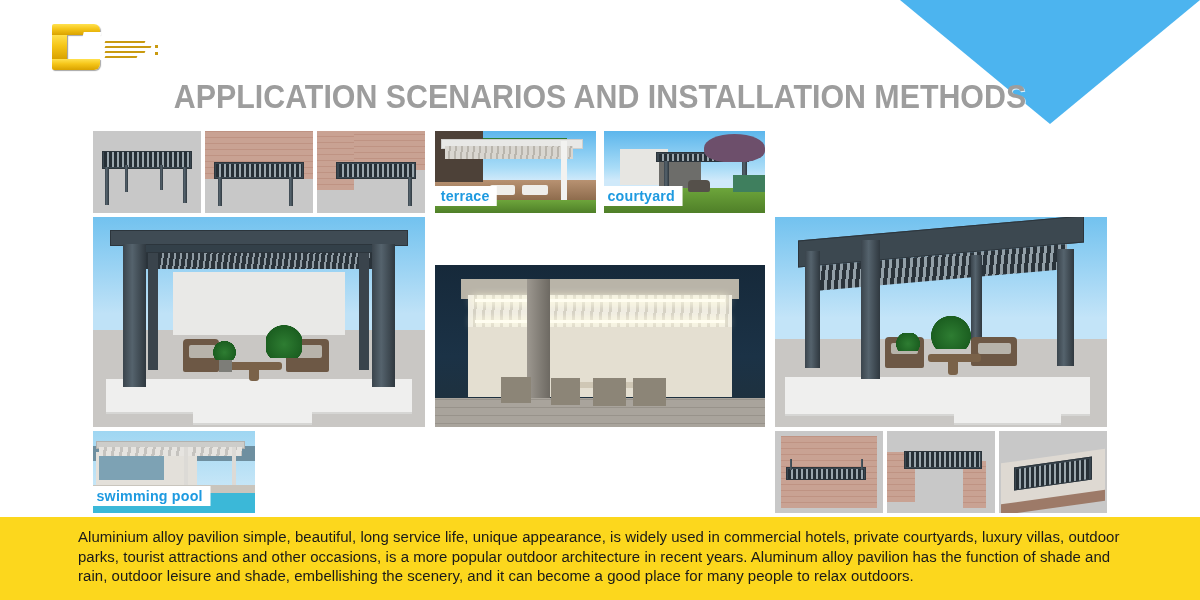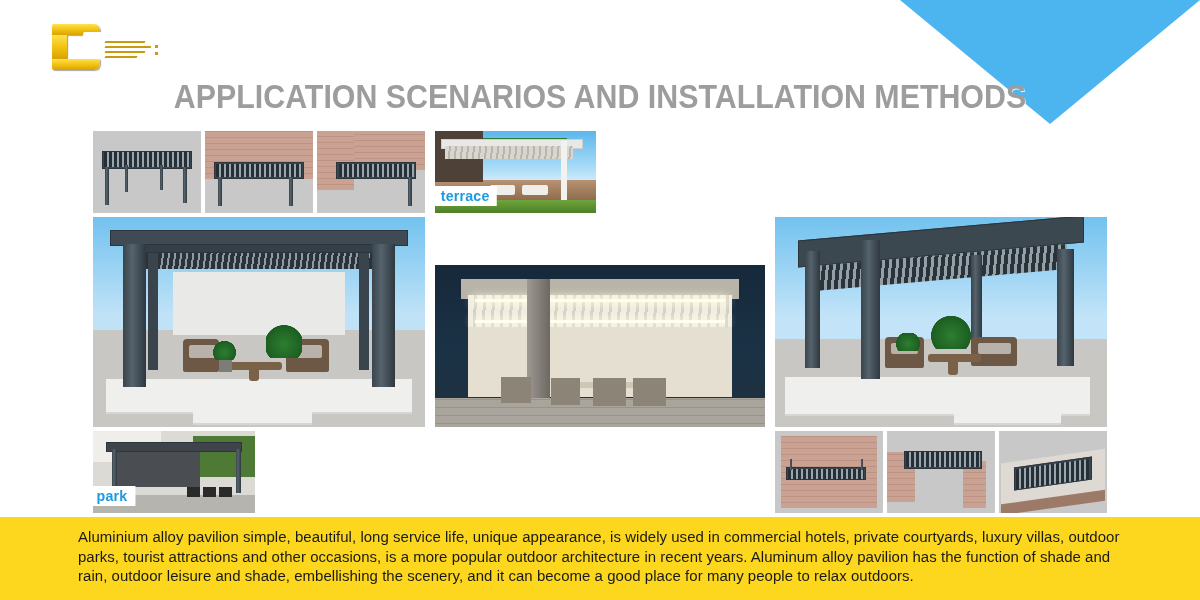--- a/index.html
+++ b/index.html
@@ -235,20 +235,34 @@
         <span style="position:absolute;left:0;top:0;width:30%;height:62%;background:#4d4138;"></span>
         <span style="position:absolute;left:30%;top:8%;width:52%;height:10%;background:#2e7d32;"></span>
         <span class="roof" style="left:4%;top:10%;width:88%;height:12%;background:#e8e8e6;border-color:#cfcfcd;"></span>
         <span style="position:absolute;left:6%;top:18%;width:80%;height:16%;background:repeating-linear-gradient(96deg,#d9d6d0 0 4px,#b9b5ad 4px 6px);"></span>
         <span class="post" style="left:78%;top:12%;width:6px;height:72%;background:#f2f2f0;"></span>
         <span class="cushion" style="left:34%;bottom:22%;width:16%;height:12%;background:#efeeea;"></span>
         <span class="cushion" style="left:54%;bottom:22%;width:16%;height:12%;background:#efeeea;"></span>
         <span class="caption">terrace</span>
       </div>
 
+      <div class="photo">
+        <span class="sky"></span>
+        <span class="grass" style="height:30%;"></span>
+        <span style="position:absolute;left:10%;top:22%;width:30%;height:44%;background:#e7e6e2;"></span>
+        <span style="position:absolute;left:34%;top:34%;width:26%;height:36%;background:#6d6d6a;"></span>
+        <span class="roof" style="left:32%;top:26%;width:58%;height:12%;"></span>
+        <span class="louvers" style="left:34%;top:28%;width:54%;height:8%;"></span>
+        <span class="post" style="left:37%;top:36%;width:5px;height:38%;"></span>
+        <span class="post" style="left:86%;top:36%;width:5px;height:36%;"></span>
+        <span style="position:absolute;left:80%;bottom:26%;width:20%;height:20%;background:#3f7f5e;"></span>
+        <span style="position:absolute;left:62%;top:4%;width:38%;height:34%;background:#6d4f6b;border-radius:50% 50% 40% 40%;"></span>
+        <span class="chair" style="left:52%;bottom:26%;width:14%;height:14%;background:#55504a;"></span>
+        <span class="caption shift">courtyard</span>
+      </div>
 
     </div>
   </div>
 
   <div class="cell">
     <div class="pair">
 
 
 
     </div>
@@ -313,35 +327,34 @@
     <span class="cushion" style="left:61%;bottom:35%;width:10%;height:5%;"></span>
     <span class="table" style="left:46%;bottom:31%;width:16%;height:4%;"></span>
     <span class="table" style="left:52%;bottom:25%;width:3%;height:8%;"></span>
     <span class="plant" style="left:47%;bottom:37%;width:12%;height:16%;"></span>
     <span class="plant" style="left:36%;bottom:36%;width:8%;height:9%;"></span>
   </div>
 
   <div class="cell">
     <div class="pair">
 
-
       <div class="photo">
-        <span style="position:absolute;inset:0;background:#dcdad5;"></span>
-        <span style="position:absolute;left:0;top:0;width:42%;height:38%;background:#efeeea;"></span>
-        <span style="position:absolute;left:62%;top:6%;width:38%;height:50%;background:#4e7a36;"></span>
-        <span class="roof" style="left:8%;top:14%;width:84%;height:12%;background:#3f444a;"></span>
-        <span style="position:absolute;left:14%;top:26%;width:52%;height:42%;background:#4a4e52;"></span>
-        <span class="post" style="left:12%;top:22%;width:5px;height:56%;"></span>
-        <span class="post" style="left:88%;top:22%;width:5px;height:54%;"></span>
-        <span style="position:absolute;left:0;bottom:0;width:100%;height:22%;background:#b6b4ae;"></span>
-        <span style="position:absolute;left:58%;bottom:20%;width:8%;height:12%;background:#2a2a2a;"></span>
-        <span style="position:absolute;left:68%;bottom:20%;width:8%;height:12%;background:#2a2a2a;"></span>
-        <span style="position:absolute;left:78%;bottom:20%;width:8%;height:12%;background:#2a2a2a;"></span>
-        <span class="caption shift">park</span>
-      </div>
+        <span class="sky" style="background:linear-gradient(180deg,#9fd6f2,#d9eefa);"></span>
+        <span style="position:absolute;left:0;top:18%;width:100%;height:18%;background:#6e8fa0;"></span>
+        <span style="position:absolute;left:2%;top:26%;width:62%;height:40%;background:#e3e0da;"></span>
+        <span style="position:absolute;left:4%;top:30%;width:40%;height:30%;background:#7da2b4;"></span>
+        <span class="roof" style="left:2%;top:12%;width:92%;height:10%;background:#cdcdca;border-color:#b2b2af;"></span>
+        <span style="position:absolute;left:4%;top:20%;width:88%;height:10%;background:repeating-linear-gradient(100deg,#e6e4e0 0 5px,#c5c3bf 5px 8px);"></span>
+        <span class="post" style="left:56%;top:20%;width:4px;height:52%;background:#dcdad6;"></span>
+        <span class="post" style="left:86%;top:20%;width:4px;height:52%;background:#dcdad6;"></span>
+        <span style="position:absolute;left:0;bottom:0;width:100%;height:24%;background:#3bb8d8;"></span>
+        <span style="position:absolute;left:0;bottom:24%;width:100%;height:10%;background:#c9c5bd;"></span>
+        <span class="caption shift">swimming pool</span>
+      </div>
+
 
     </div>
   </div>
 
   <div class="cell"></div>
 
   <div class="cell">
     <div class="strip">
 
       <div class="thumb">

